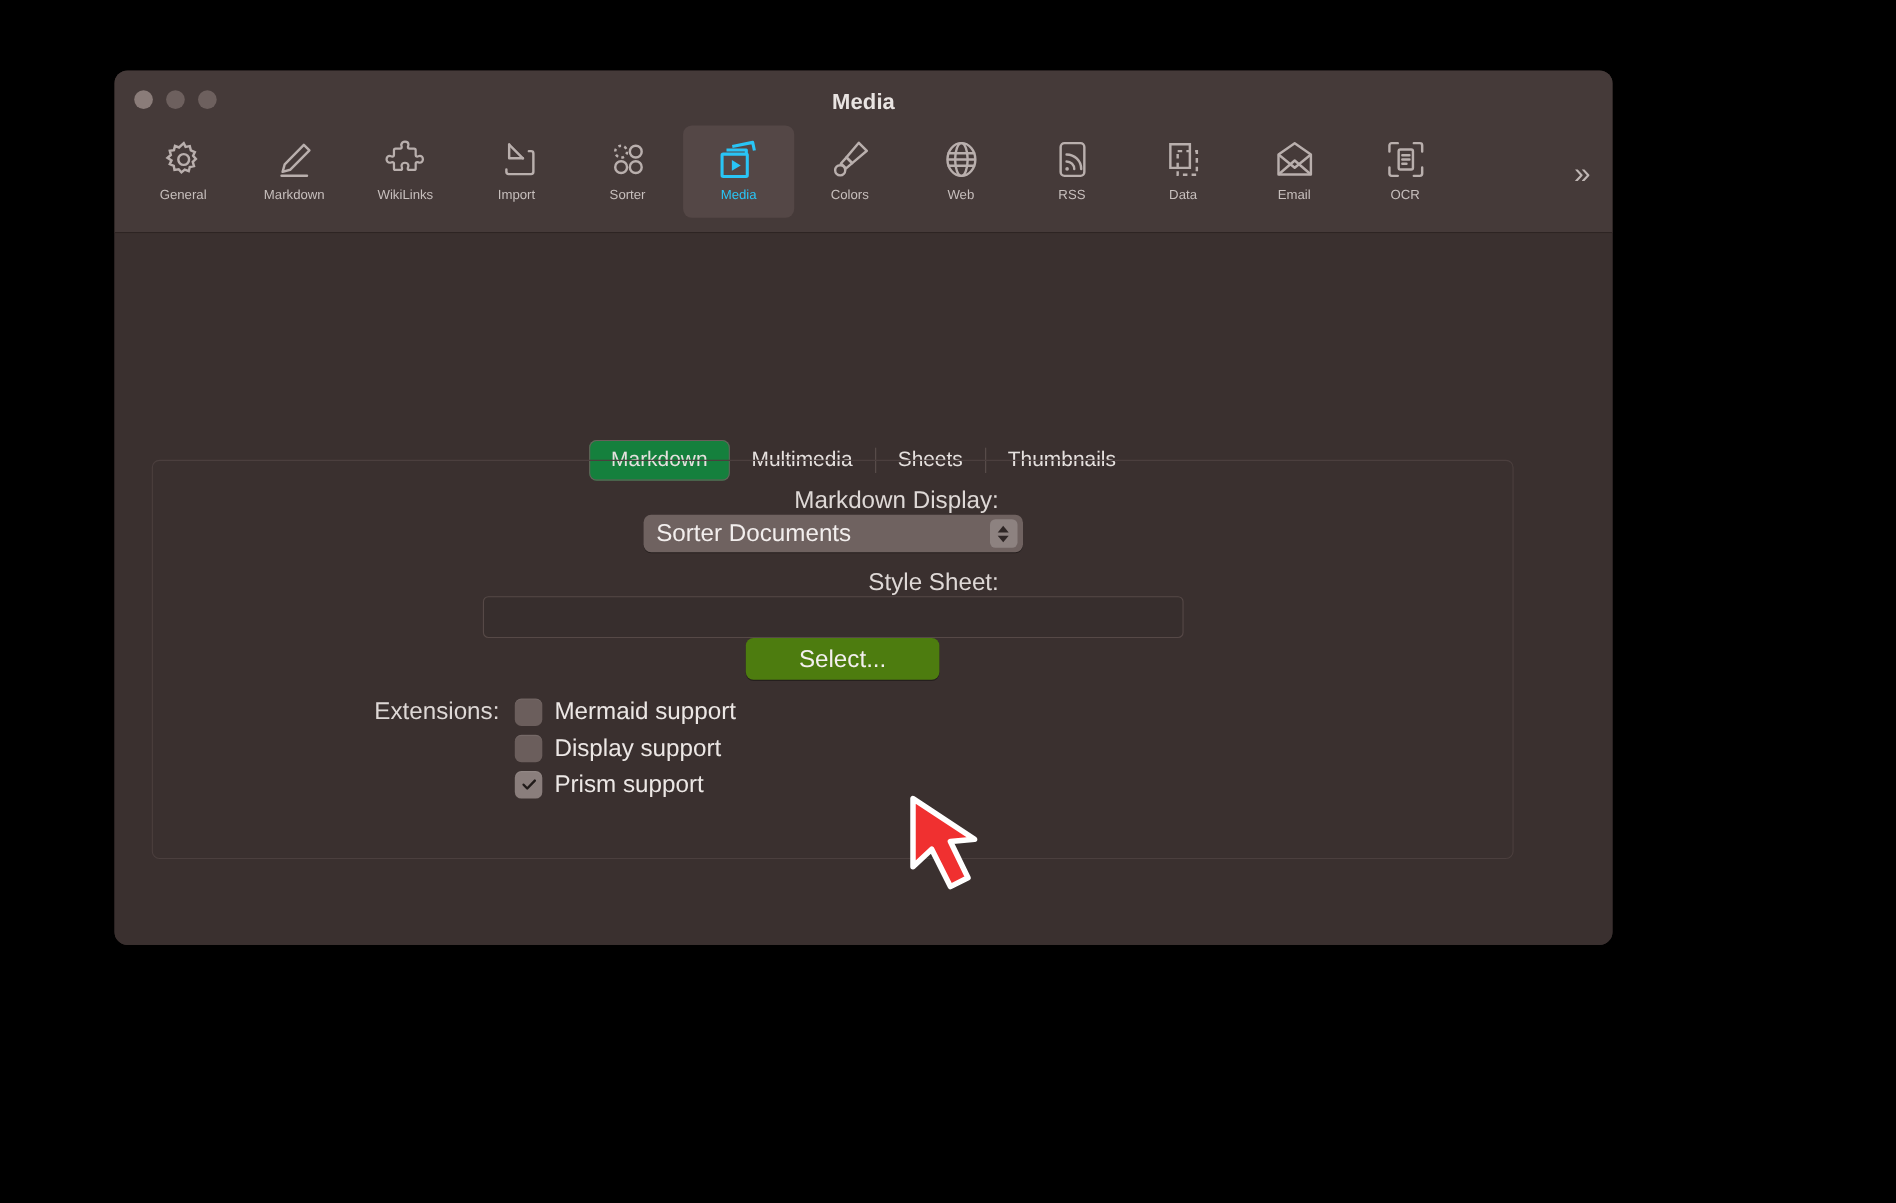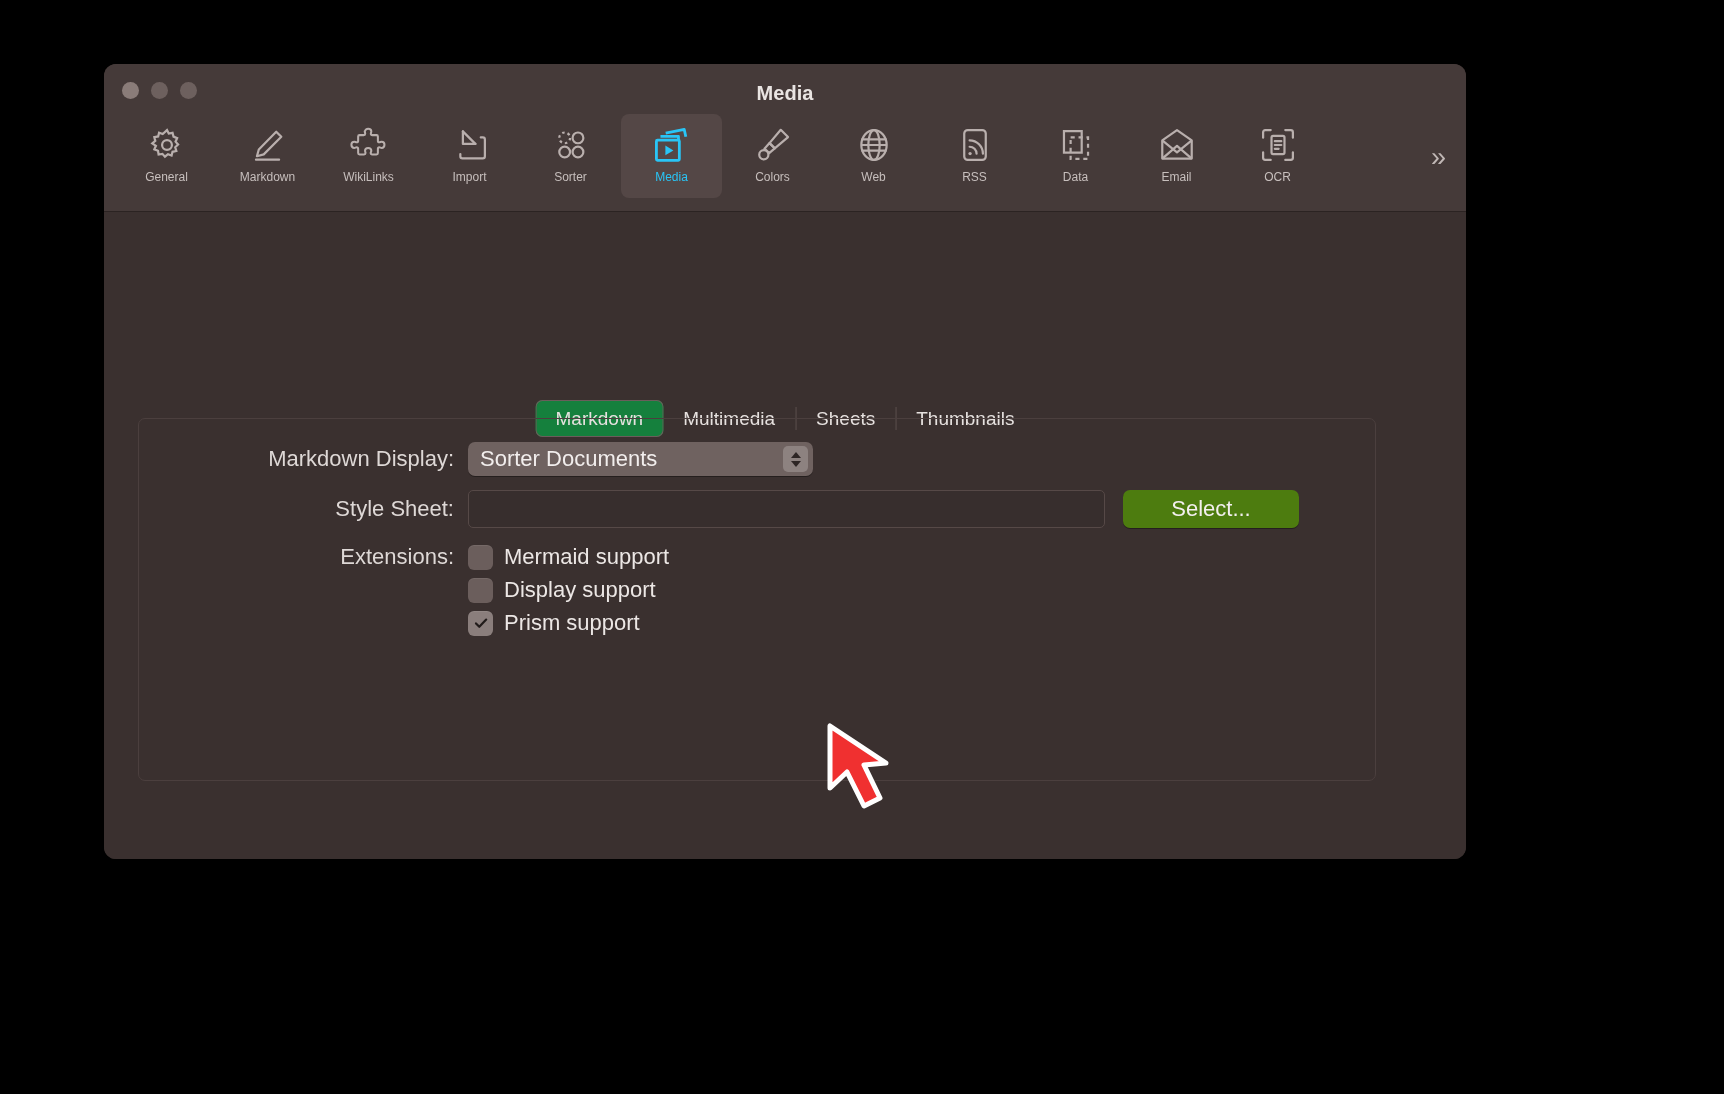--- a/index.html
+++ b/index.html
@@ -185,20 +185,21 @@
     position: absolute;
     left: 34px;
     top: 230px;
     width: 1238px;
   }
 
   .row {
     display: flex;
     align-items: center;
     margin-bottom: 10px;
+    flex-direction: column;
   }
 
   .row-label {
     width: 330px;
     text-align: right;
     padding-right: 14px;
     font-size: 22px;
     color: #ded8d6;
     white-space: nowrap;
   }

